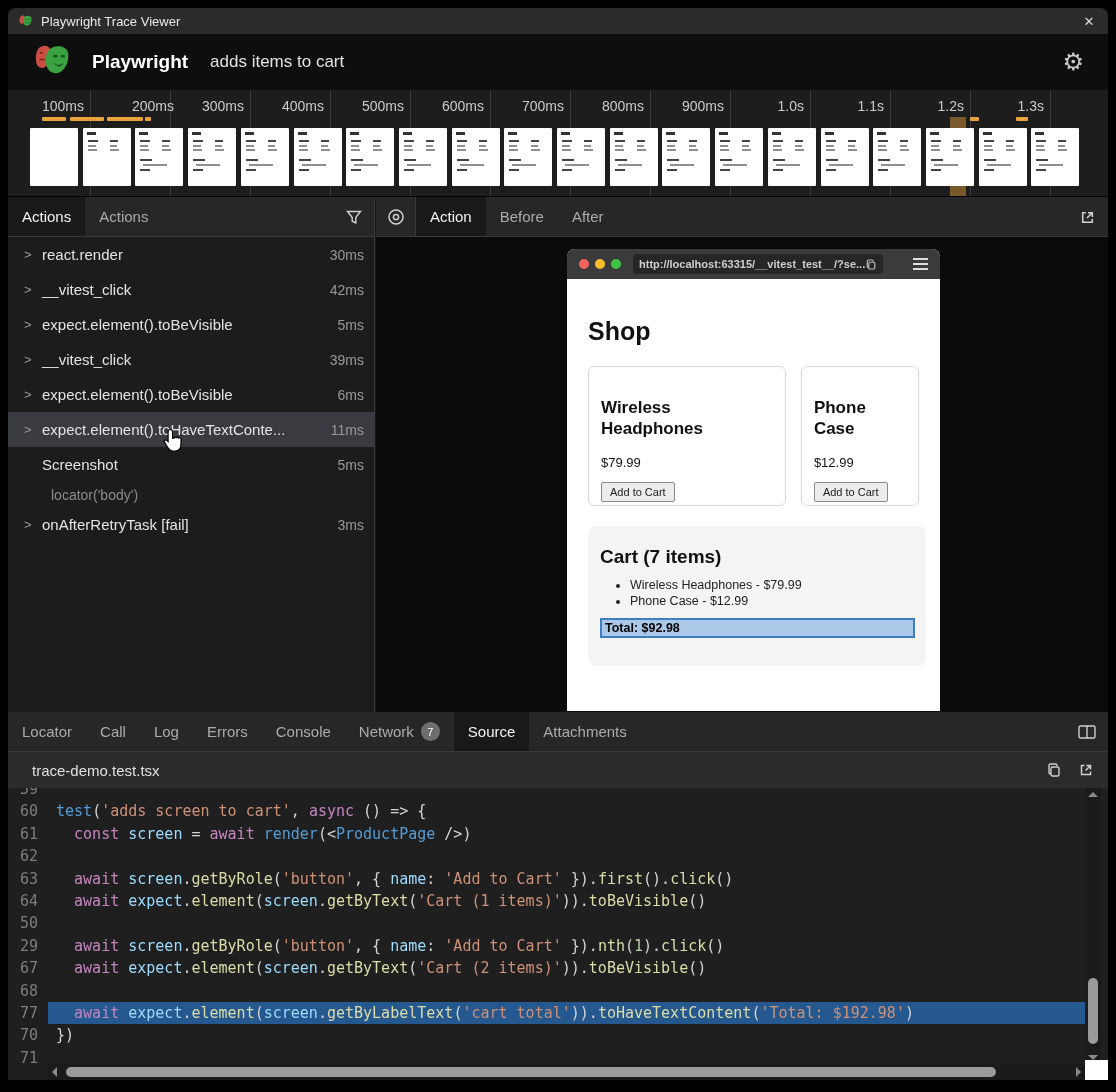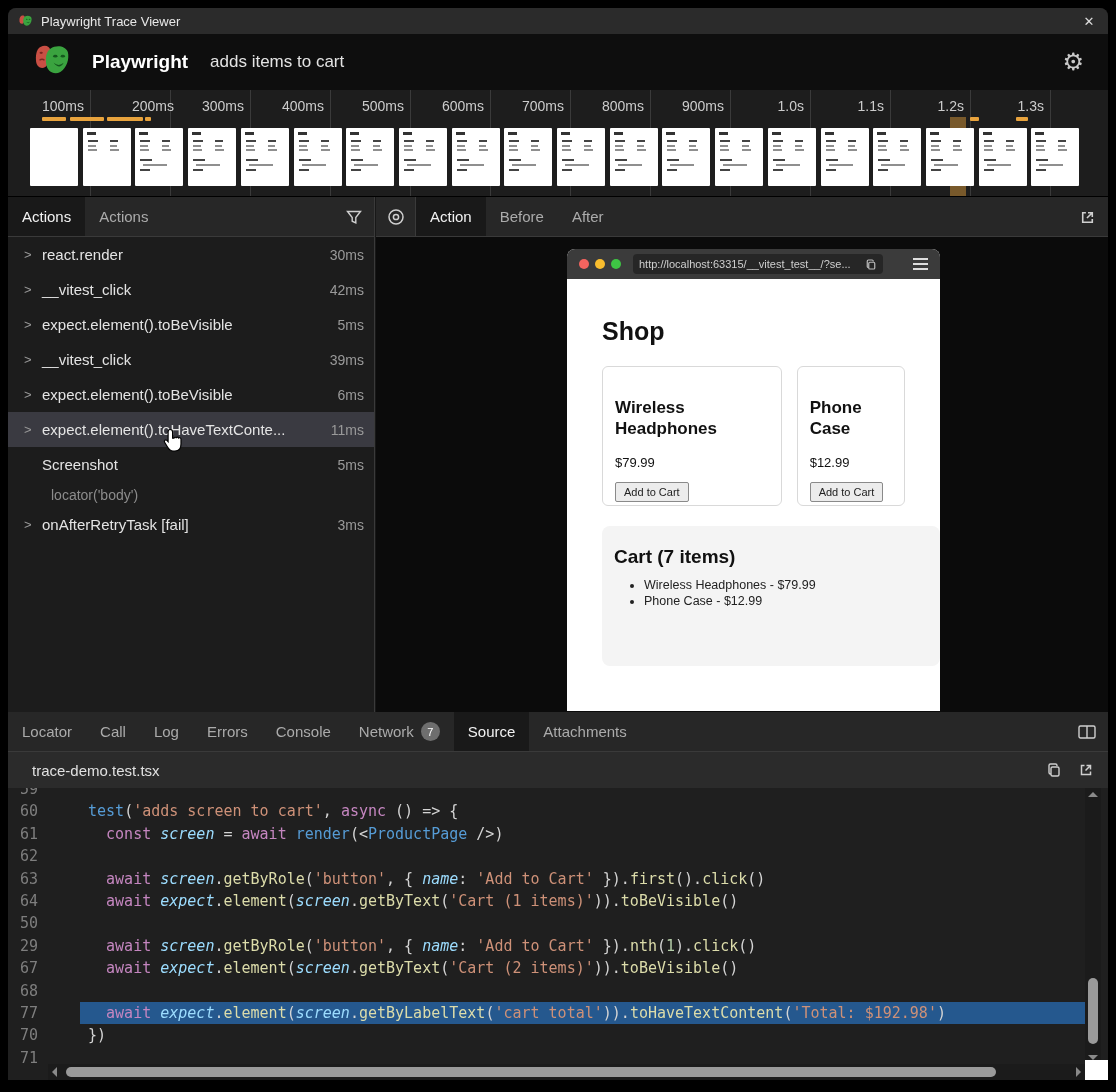--- a/index.html
+++ b/index.html
@@ -51,49 +51,49 @@
   .arow .adur { margin-left:auto; margin-right:10px; color:#9a9a9a; font-size:14px; }
   .asub { height:25px; color:#8c8c8c; font-size:14px; padding-left:43px; display:flex; align-items:center; }
   .cursor-hand { position:absolute; left:154px; top:231px; z-index:5; }
 
   
   .browser { position:absolute; left:191px; top:52px; width:373px; height:462px; border-radius:8px 8px 0 0; overflow:hidden; background:#fff; }
   .chrome { position:relative; height:30px; background:#3b3b3b; display:flex; align-items:center; }
   .dot { width:10px; height:10px; border-radius:50%; margin-left:6px; }
   .dot.r { background:#f4645f; margin-left:12px; } .dot.y { background:#f9bd2e; } .dot.g { background:#3ec544; }
   .urlpill { margin-left:12px; width:250px; height:20px; background:#262626; border-radius:4px; display:flex; align-items:center; padding:0 6px; }
-  .urltext { color:#cfcfcf; font-size:11px; white-space:nowrap; overflow:hidden; flex:1; }
+  .urltext { color:#cfcfcf; font-size:11px; white-space:nowrap; overflow:hidden; flex:1;font-weight:bold; }
   .burger { margin-left:auto; margin-right:12px; }
   .burger div { width:15px; height:2px; background:#ddd; margin:3px 0; }
-  .viewport { position:relative; height:432px; background:#fff; color:#111; overflow:hidden; padding:0 35px; }
+  .viewport { position:relative; height:432px; background:#fff; color:#111; overflow:hidden; padding:0 21px; }
   .shop-title { font-size:25px; font-weight:bold; margin-top:38px; }
   .cards { display:flex; gap:15px; margin-top:20px; }
   .pcard { border:1px solid #d9d9d9; border-radius:6px; height:140px; padding:30px 12px 0 12px; }
   .pcard.c1 { width:207px; } .pcard.c2 { width:123px; }
   .pname { font-size:17px; font-weight:bold; line-height:1.25; }
   .pprice { font-size:13px; margin-top:15px; }
   .pbtn { display:inline-block; font-size:11px; border:1px solid #8a8a8a; background:#ececec; padding:3px 8px; margin-top:12px; border-radius:2px; color:#222; }
   .cartcard { margin-top:20px; width:338px; height:140px; background:#f4f4f4; border-radius:8px; padding:20px 12px 0 12px; }
   .cart-title { font-size:19px; font-weight:bold; }
   .cartlist { margin:10px 0 0 30px; font-size:12.5px; color:#222; }
   .cartlist li { margin-bottom:2px; }
   .total-box { margin-top:10px; width:315px; background:#abc8e8; border:2px solid #3f7fc1; font-size:12.5px; font-weight:bold; padding:1px 3px; color:#000; }
 
   
   .bottom { position:absolute; left:0; top:704px; width:1100px; height:368px; background:#1f1f1f; }
   .filebar { position:absolute; left:0; top:40px; width:1100px; height:36px; background:#2b2b2b; display:flex; align-items:center; }
   .filebar .fname { color:#e0e0e0; font-size:15px; margin-left:24px; }
   .filebar .ficons { margin-left:auto; margin-right:14px; display:flex; gap:16px; align-items:center; }
 
   .code { position:absolute; left:0; top:76px; width:1077px; height:276px; background:#1f1f1f; overflow:hidden; font-family:"DejaVu Sans Mono",monospace; font-size:15px; }
-  .cline { position:relative; display:flex; height:22.4px; line-height:22.4px;gap:32px; }
+  .cline { position:relative; display:flex; height:22.4px; line-height:22.4px; }
   .cnum { width:40px; min-width:40px; text-align:right; padding-right:10px; color:#7e7e7e; background:#1f1f1f; z-index:2; }
   .ctext { white-space:pre; padding-left:8px; flex:1; }
   .cline.hl .ctext { background:#25588e; }
-  .tk-kw { color:#c586c0; } .tk-id { color:#9cdcfe;font-style:italic; } .tk-fn { color:#dcdcaa; }
+  .tk-kw { color:#c586c0; } .tk-id { color:#9cdcfe; } .tk-fn { color:#dcdcaa; }
   .tk-str { color:#ce9178; } .tk-p { color:#d4d4d4; } .tk-blue { color:#569cd6; } .tk-num { color:#b5cea8; }
 
   
   .vscroll { position:absolute; left:1077px; top:76px; width:16px; height:276px; background:#1b1b1b; }
   .vthumb { position:absolute; left:3px; top:190px; width:10px; height:66px; background:#9a9a9a; border-radius:5px; }
   .arrow-up, .arrow-dn, .arrow-l, .arrow-r { position:absolute; width:0; height:0; border:5px solid transparent; }
   .arrow-up { left:3px; top:4px; border-bottom-color:#8a8a8a; border-top-width:0; }
   .arrow-dn { left:3px; bottom:4px; border-top-color:#8a8a8a; border-bottom-width:0; }
   .hscroll { position:absolute; left:40px; top:352px; width:1037px; height:16px; background:#1b1b1b; }
   .hthumb { position:absolute; left:18px; top:3px; width:930px; height:10px; background:#9a9a9a; border-radius:5px; }
@@ -505,20 +505,21 @@
               <div class="pprice">$12.99</div>
               <div class="pbtn">Add to Cart</div>
             </div>
           </div>
           <div class="cartcard">
             <div class="cart-title">Cart (7 items)</div>
             <ul class="cartlist" id="cart-list">
                 <li>Wireless Headphones - $79.99</li>
                 <li>Phone Case - $12.99</li>
               </ul>
+            <div class="total-box">Total: $92.98</div>
           </div>
         </div>
       </div>
     </div>
   </div>
 
   <div class="bottom">
     <div class="tabstrip" id="bottom-tabs">
       <div class="tab">Locator</div>
         <div class="tab">Call</div>

